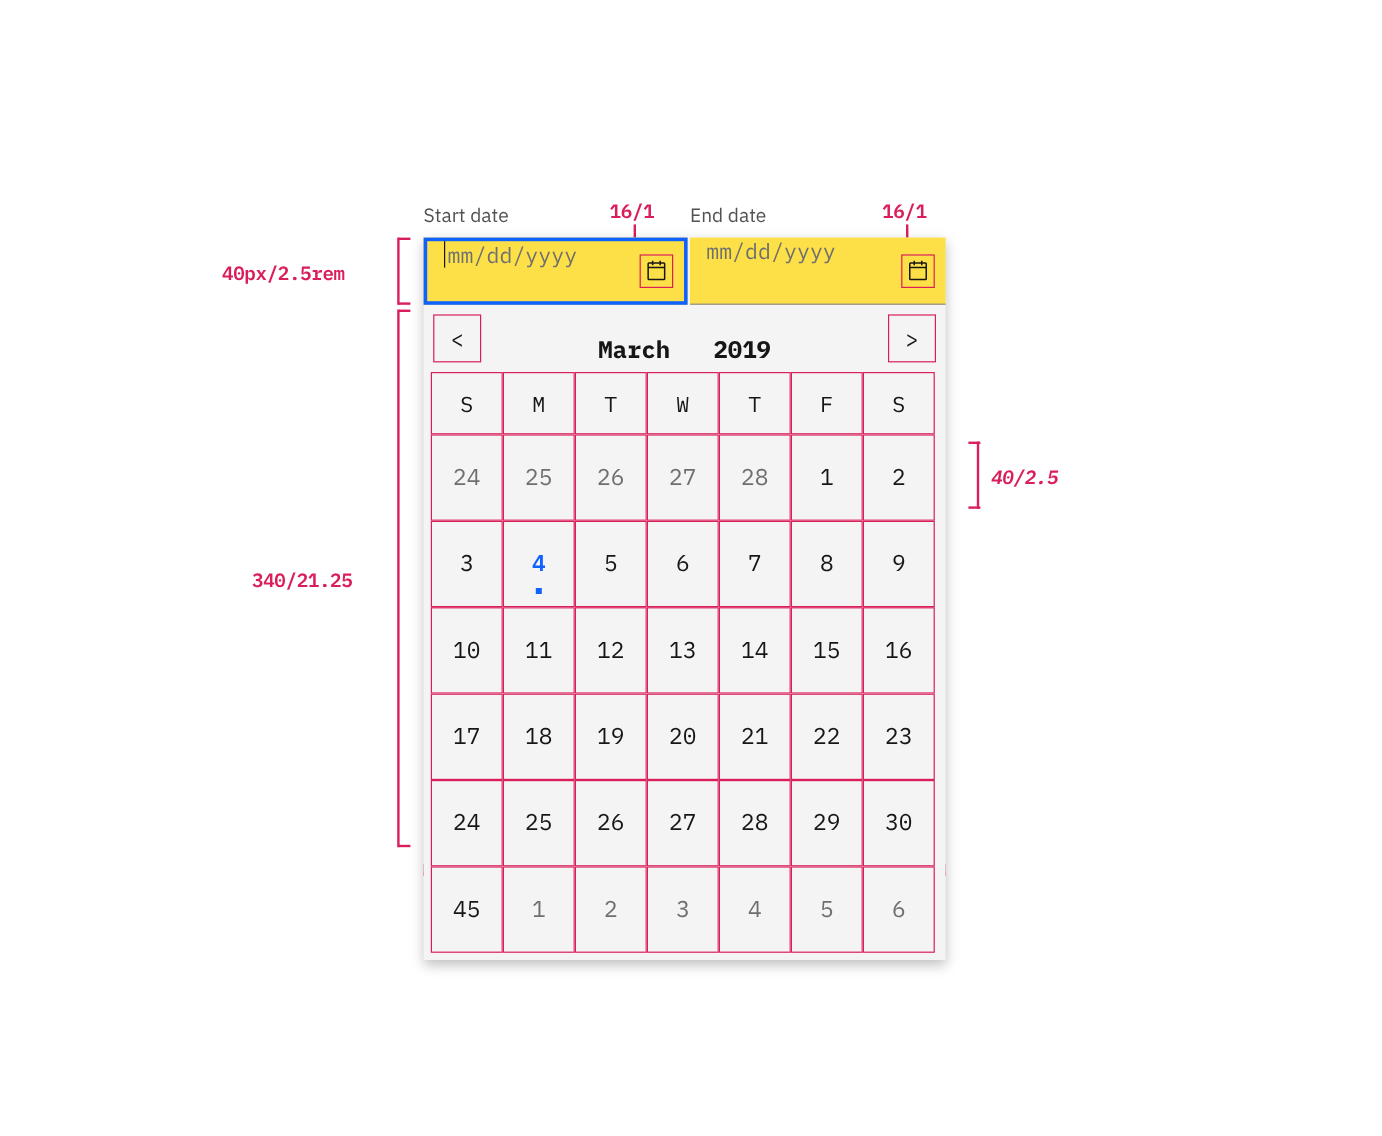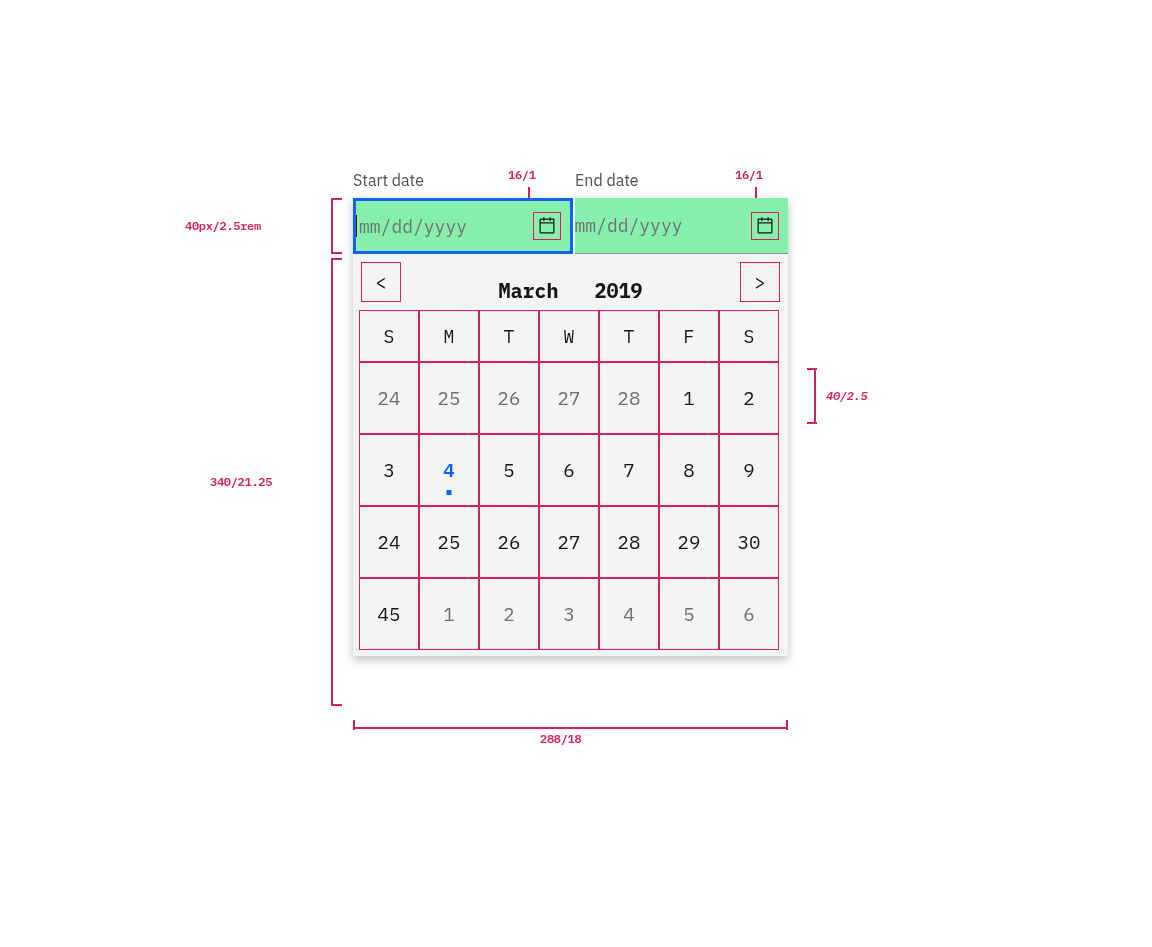--- a/index.html
+++ b/index.html
@@ -10,21 +10,21 @@
   }
   .stage {
     position: relative;
     width: 1152px; height: 947px;
     background: #fff;
   }
 
   
   .anno {
     position: absolute;
-    font-size: 12px;
+    font-size: 16px;
     font-weight: 600;
     color: #da1e5a;
     white-space: nowrap;
     font-family: "IBM Plex Mono", Menlo, monospace;
     letter-spacing: -0.3px;
   }
 
   .bracket-v {
     position: absolute;
     border-left: 2px solid #da1e5a;
@@ -63,24 +63,24 @@
     background: #f4f4f4;
     box-shadow: 0 4px 10px rgba(0,0,0,0.25);
     font-family: "IBM Plex Mono", Menlo, monospace;
   }
   .inputs {
     display: flex;
     height: 56px;
   }
   .field {
     flex: 1;
-    display: flex; align-items: center;
-    background: #86efac;
+    display: flex; align-items: flex-start;
+    background: #fde047;
     position: relative;
-    padding: 0 0;
+    padding: 0 14px;
     border-bottom: 1px solid #8d8d8d;
   }
   .field.focus {
     border: 3px solid #0f62fe;
     border-bottom: 3px solid #0f62fe;
   }
   .field + .field { margin-left: 2px; }
   .ph {
     color: #6f6f6f;
     font-size: 18px;
@@ -251,20 +251,38 @@
           <div class="row">
             <div class="cell">3</div>
             <div class="cell today">4</div>
             <div class="cell">5</div>
             <div class="cell">6</div>
             <div class="cell">7</div>
             <div class="cell">8</div>
             <div class="cell">9</div>
           </div>
           <div class="row">
+            <div class="cell">10</div>
+            <div class="cell">11</div>
+            <div class="cell">12</div>
+            <div class="cell">13</div>
+            <div class="cell">14</div>
+            <div class="cell">15</div>
+            <div class="cell">16</div>
+          </div>
+          <div class="row">
+            <div class="cell">17</div>
+            <div class="cell">18</div>
+            <div class="cell">19</div>
+            <div class="cell">20</div>
+            <div class="cell">21</div>
+            <div class="cell">22</div>
+            <div class="cell">23</div>
+          </div>
+          <div class="row">
             <div class="cell">24</div>
             <div class="cell">25</div>
             <div class="cell">26</div>
             <div class="cell">27</div>
             <div class="cell">28</div>
             <div class="cell">29</div>
             <div class="cell">30</div>
           </div>
           <div class="row">
             <div class="cell">45</div>

